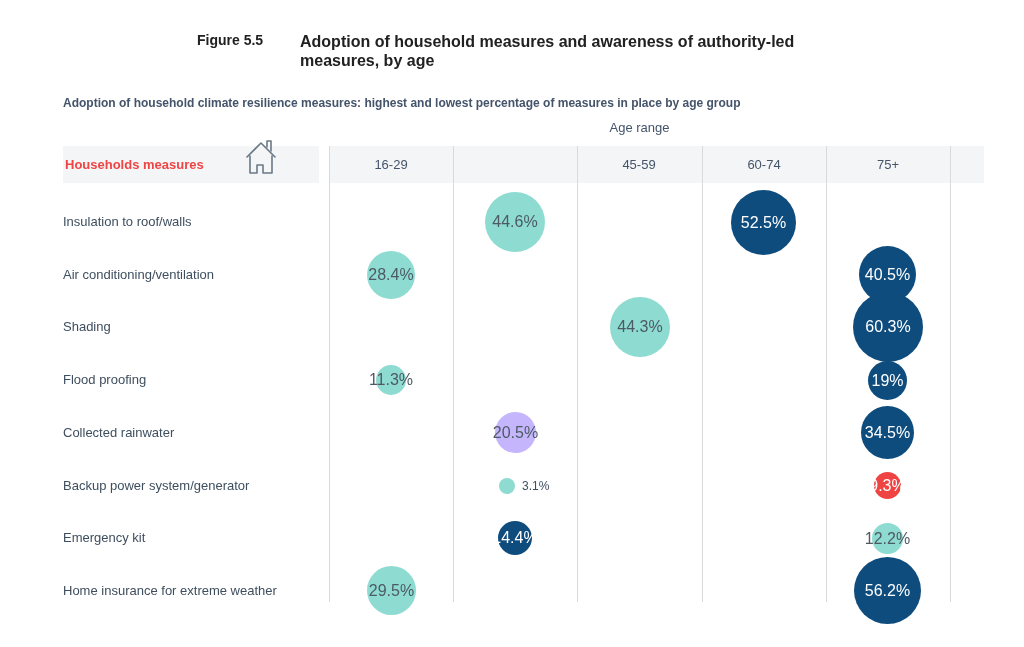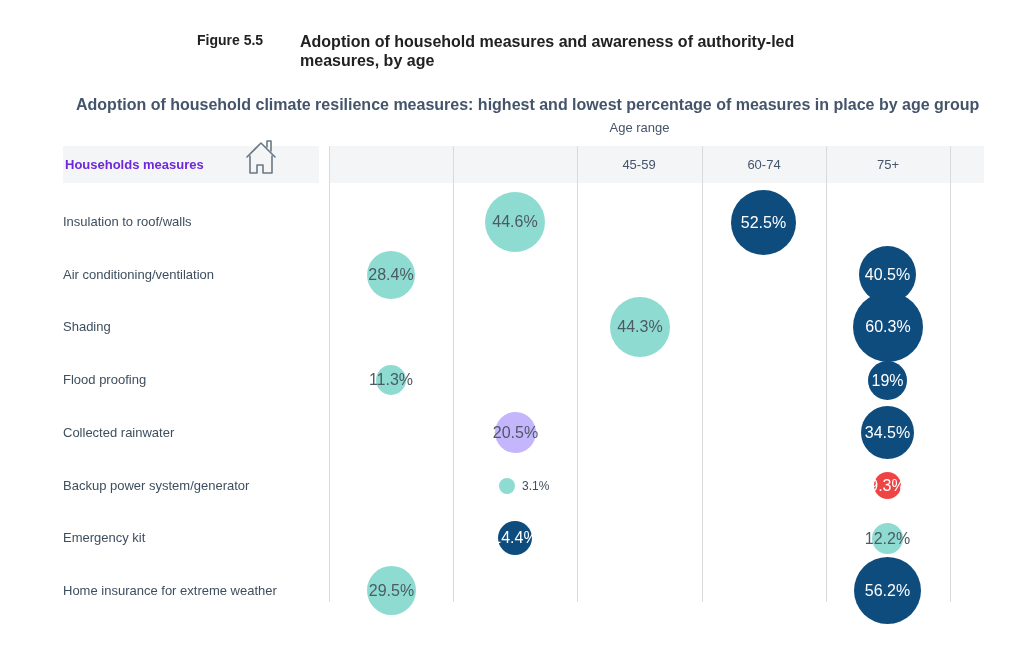--- a/index.html
+++ b/index.html
@@ -15,38 +15,38 @@
   .figure-label {
     left: 197px; top: 32px;
     font-size: 14px; font-weight: bold; color: #212121;
   }
   .figure-title {
     left: 300px; top: 32px;
     font-size: 16px; font-weight: bold; color: #212121;
     line-height: 19px;
   }
   .chart-title {
-    left: 76px; top: 96px;
-    font-size: 16px; font-weight: bold; color: #44546a;
+    left: 63px; top: 96px;
+    font-size: 12px; font-weight: bold; color: #44546a;
   }
   .axis-label {
     left: 329px; top: 120px; width: 621px;
     text-align: center;
     font-size: 13px; color: #44546a;
   }
   .header-band {
     top: 146px; height: 37px;
     background: #f4f5f6;
   }
   .band-left  { left: 63px;  width: 256px; }
   .band-right { left: 329px; width: 655px; }
   .row-header-label {
     left: 63px; top: 146px; height: 37px; line-height: 37px;
     padding-left: 2px;
-    font-size: 13px; font-weight: bold; color: #6d28d9;
+    font-size: 13px; font-weight: bold; color: #ef4444;
   }
   .house-icon { left: 243px; top: 136px; }
   .col-header {
     top: 146px; height: 37px; line-height: 37px;
     text-align: center;
     font-size: 13px; color: #44546a;
   }
   .v-line {
     top: 146px; height: 456px; width: 1px;
     background: #d8dadc;
@@ -94,20 +94,21 @@
   <path d="M7 20 L7 37 L14 37 L14 29 L20 29 L20 37 L29 37 L29 20" stroke="#6a7886" stroke-width="1.6" stroke-linejoin="round" stroke-linecap="round"></path>
 </svg>
 
 <div id="chart-layer" class="abs" style="left:0; top:0; width:1024px; height:647px;">
     <div class="abs v-line" style="left: 329px;"></div>
     <div class="abs v-line" style="left: 453px;"></div>
     <div class="abs v-line" style="left: 577px;"></div>
     <div class="abs v-line" style="left: 702px;"></div>
     <div class="abs v-line" style="left: 826px;"></div>
     <div class="abs v-line" style="left: 950px;"></div>
+    <div class="abs col-header" style="left: 329px; width: 124px;">16-29</div>
     <div class="abs col-header" style="left: 577px; width: 124px;">45-59</div>
     <div class="abs col-header" style="left: 702px; width: 124px;">60-74</div>
     <div class="abs col-header" style="left: 826px; width: 124px;">75+</div>
     <div class="abs row-label" style="top: 213px;">Insulation to roof/walls</div>
     <div class="bubble lowest" style="left: 485px; top: 192px; width: 60px; height: 60px; background: rgb(142, 220, 209);">44.6%</div>
     <div class="bubble highest" style="left: 731px; top: 190px; width: 65px; height: 65px; background: rgb(15, 76, 126);">52.5%</div>
     <div class="abs row-label" style="top: 266px;">Air conditioning/ventilation</div>
     <div class="bubble lowest" style="left: 367px; top: 251px; width: 48px; height: 48px; background: rgb(142, 220, 209);">28.4%</div>
     <div class="bubble highest" style="left: 859px; top: 246px; width: 57px; height: 57px; background: rgb(15, 76, 126);">40.5%</div>
     <div class="abs row-label" style="top: 318px;">Shading</div>

